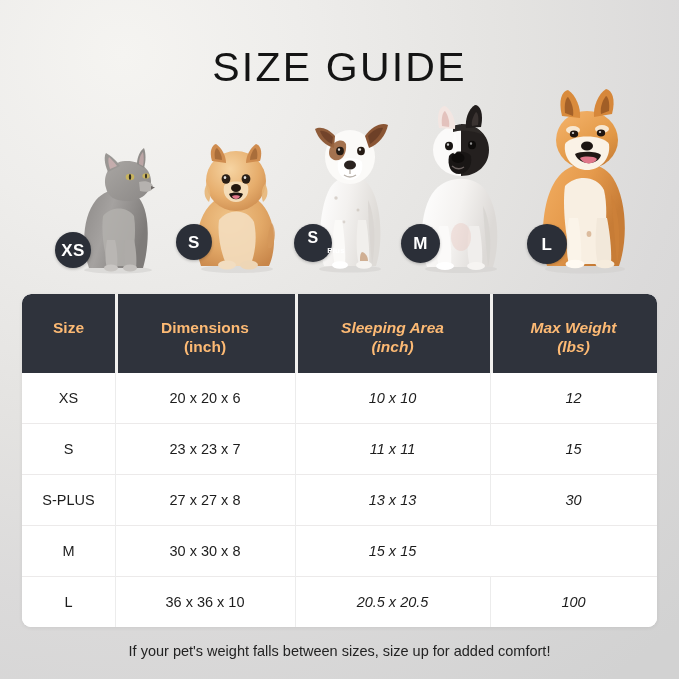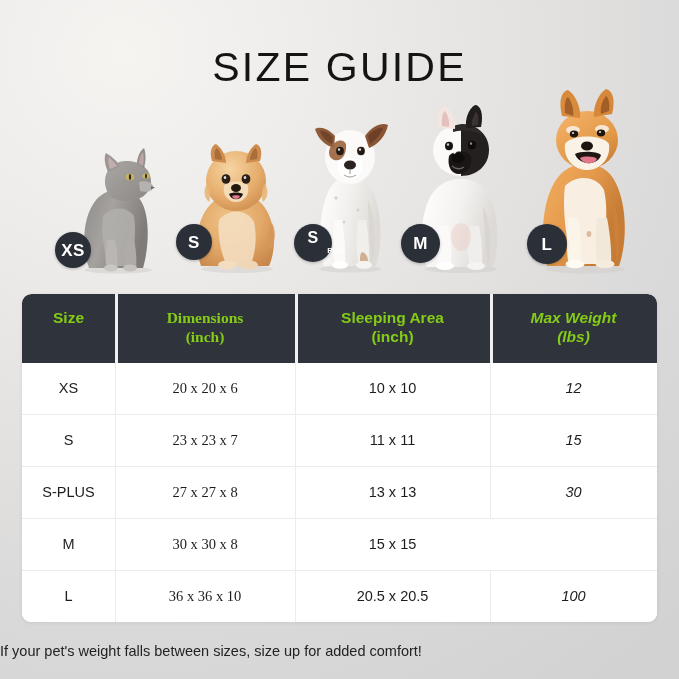--- a/index.html
+++ b/index.html
@@ -58,25 +58,25 @@
     background:#ffffff;
     box-shadow:0 1px 4px rgba(0,0,0,.07);
   }
   .thead {
     display:flex;
     background:#2f333c;
     border-radius:9px 9px 0 0;
     overflow:hidden;
   }
   .thead .th {
-    color:#84cc16;
+    color:#fdba74;
     font-weight:bold;
     font-size:15.5px;
     text-align:center;
-    padding:15px 4px 16px;
+    padding:25px 4px 16px;
     line-height:1.22;
     position:relative;
   }
   .thead .th + .th::before{
     content:"";
     position:absolute; left:0; top:0; bottom:0;
     width:3px; background:#f1f0ee;
   }
   .tbody { background:#fff; }
   .tr { display:flex; border-top:1px solid #eceaea; }
@@ -87,27 +87,27 @@
     color:#1d1d1d;
     padding:17px 4px;
     position:relative;
   }
   .td + .td::before{
     content:"";
     position:absolute; left:0; top:-1px; bottom:-1px;
     width:1px; background:#ececec;
   }
   .c0 { width:93px; flex:0 0 93px; }
-  .c1 { width:180px; flex:0 0 180px;font-family:Liberation Serif, serif; }
-  .c2 { width:195px; flex:0 0 195px; }
+  .c1 { width:180px; flex:0 0 180px; }
+  .c2 { width:195px; flex:0 0 195px;font-style:italic; }
   .c3 { width:167px; flex:0 0 167px;font-style:italic; }
 
   .footnote {
     position:absolute; left:0; right:0; top:643px;
-    text-align:left;
+    text-align:center;
     font-size:14.5px;
     color:#232323;
   }
 </style>
 </head>
 <body>
 
 <div id="page">
 
   <div class="title">SIZE GUIDE</div>

